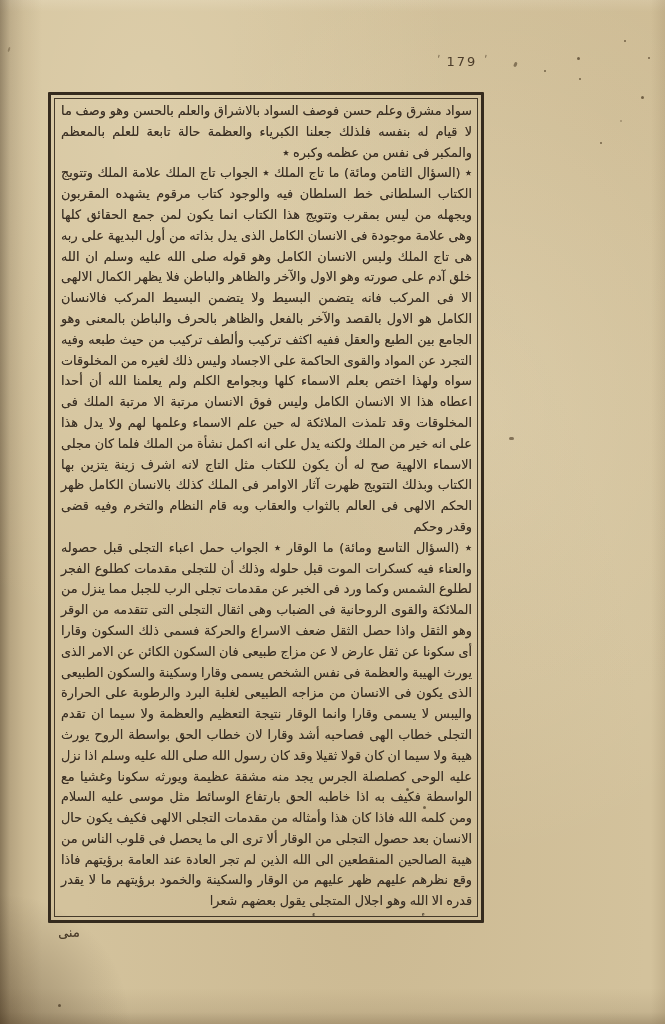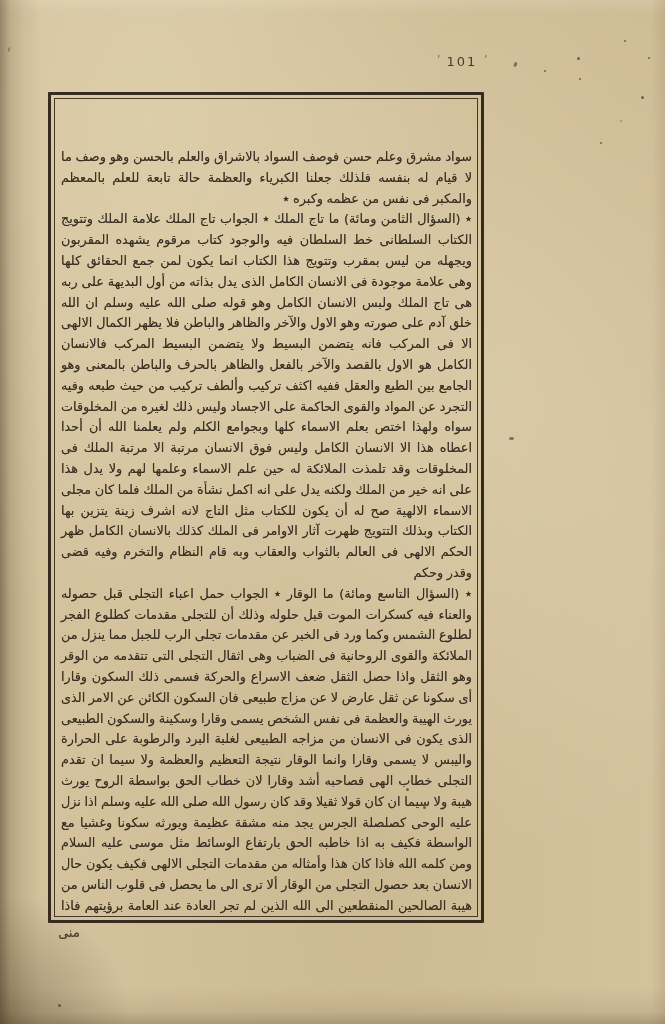--- a/index.html
+++ b/index.html
@@ -41,21 +41,20 @@
     overflow:hidden;
   }
   .text-block{
     direction:rtl;
     color:#3a2f23;
     font-size:12.8px;
     line-height:20.8px;
     word-spacing:-0.5px;
     text-align:justify;
     text-shadow:0 0 0.4px rgba(58,47,35,0.55);
-    margin-top:46px;
   }
   .text-block p{margin:0;text-align:justify;}
   .text-block .centered{text-align:center;}
   .catchword{
     position:absolute;left:58px;top:925px;
     color:#4a3b28;font-size:13px;direction:rtl;
     transform:rotate(-3deg);
     text-shadow:0 0 0.4px rgba(58,47,35,0.5);
   }
   .speck{position:absolute;border-radius:50%;background:rgba(62,46,26,0.65);}
@@ -74,21 +73,21 @@
   .s13{left:406px;top:788px;width:3px;height:3px;}
   .s14{left:620px;top:120px;width:2px;height:2px;opacity:.5;}
 </style>
 </head>
 <body>
 
 <div class="page">
 
   <div class="pagenum">
     <span class="tick">'</span>
-    <span class="num">101</span>
+    <span class="num">179</span>
     <span class="tick">'</span>
   </div>
 
   <div class="frame-outer">
     <div class="frame-inner">
       <div class="text-block">
         <p>سواد مشرق وعلم حسن فوصف السواد بالاشراق والعلم بالحسن وهو وصف ما لا قيام له بنفسه فلذلك جعلنا الكبرياء والعظمة حالة تابعة للعلم بالمعظم والمكبر فى نفس من عظمه وكبره ٭</p>
         <p>٭ (السؤال الثامن ومائة) ما تاج الملك ٭ الجواب تاج الملك علامة الملك وتتويج الكتاب السلطانى خط السلطان فيه والوجود كتاب مرقوم يشهده المقربون ويجهله من ليس بمقرب وتتويج هذا الكتاب انما يكون لمن جمع الحقائق كلها وهى علامة موجودة فى الانسان الكامل الذى يدل بذاته من أول البديهة على ربه هى تاج الملك ولبس الانسان الكامل وهو قوله صلى الله عليه وسلم ان الله خلق آدم على صورته وهو الاول والآخر والظاهر والباطن فلا يظهر الكمال الالهى الا فى المركب فانه يتضمن البسيط ولا يتضمن البسيط المركب فالانسان الكامل هو الاول بالقصد والآخر بالفعل والظاهر بالحرف والباطن بالمعنى وهو الجامع بين الطبع والعقل ففيه اكثف تركيب وألطف تركيب من حيث طبعه وفيه التجرد عن المواد والقوى الحاكمة على الاجساد وليس ذلك لغيره من المخلوقات سواه ولهذا اختص بعلم الاسماء كلها وبجوامع الكلم ولم يعلمنا الله أن أحدا اعطاه هذا الا الانسان الكامل وليس فوق الانسان مرتبة الا مرتبة الملك فى المخلوقات وقد تلمذت الملائكة له حين علم الاسماء وعلمها لهم ولا يدل هذا على انه خير من الملك ولكنه يدل على انه اكمل نشأة من الملك فلما كان مجلى الاسماء الالهية صح له أن يكون للكتاب مثل التاج لانه اشرف زينة يتزين بها الكتاب وبذلك التتويج ظهرت آثار الاوامر فى الملك كذلك بالانسان الكامل ظهر الحكم الالهى فى العالم بالثواب والعقاب وبه قام النظام والتخرم وفيه قضى وقدر وحكم</p>
         <p>٭ (السؤال التاسع ومائة) ما الوقار ٭ الجواب حمل اعباء التجلى قبل حصوله والعناء فيه كسكرات الموت قبل حلوله وذلك أن للتجلى مقدمات كطلوع الفجر لطلوع الشمس وكما ورد فى الخبر عن مقدمات تجلى الرب للجبل مما ينزل من الملائكة والقوى الروحانية فى الضباب وهى اثقال التجلى التى تتقدمه من الوقر وهو الثقل واذا حصل الثقل ضعف الاسراع والحركة فسمى ذلك السكون وقارا أى سكونا عن ثقل عارض لا عن مزاج طبيعى فان السكون الكائن عن الامر الذى يورث الهيبة والعظمة فى نفس الشخص يسمى وقارا وسكينة والسكون الطبيعى الذى يكون فى الانسان من مزاجه الطبيعى لغلبة البرد والرطوبة على الحرارة واليبس لا يسمى وقارا وانما الوقار نتيجة التعظيم والعظمة ولا سيما ان تقدم التجلى خطاب الهى فصاحبه أشد وقارا لان خطاب الحق بواسطة الروح يورث هيبة ولا سيما ان كان قولا ثقيلا وقد كان رسول الله صلى الله عليه وسلم اذا نزل عليه الوحى كصلصلة الجرس يجد منه مشقة عظيمة ويورثه سكونا وغشيا مع الواسطة فكيف به اذا خاطبه الحق بارتفاع الوسائط مثل موسى عليه السلام ومن كلمه الله فاذا كان هذا وأمثاله من مقدمات التجلى الالهى فكيف يكون حال الانسان بعد حصول التجلى من الوقار ألا ترى الى ما يحصل فى قلوب الناس من هيبة الصالحين المنقطعين الى الله الذين لم تجر العادة عند العامة برؤيتهم فاذا وقع نظرهم عليهم ظهر عليهم من الوقار والسكينة والخمود برؤيتهم ما لا يقدر قدره الا الله وهو اجلال المتجلى يقول بعضهم شعرا</p>
         <p class="centered">كأنما الطير منهم فوق أرؤسهم ٭ لا خوف ظلم ولكن خوف اجلال</p>

